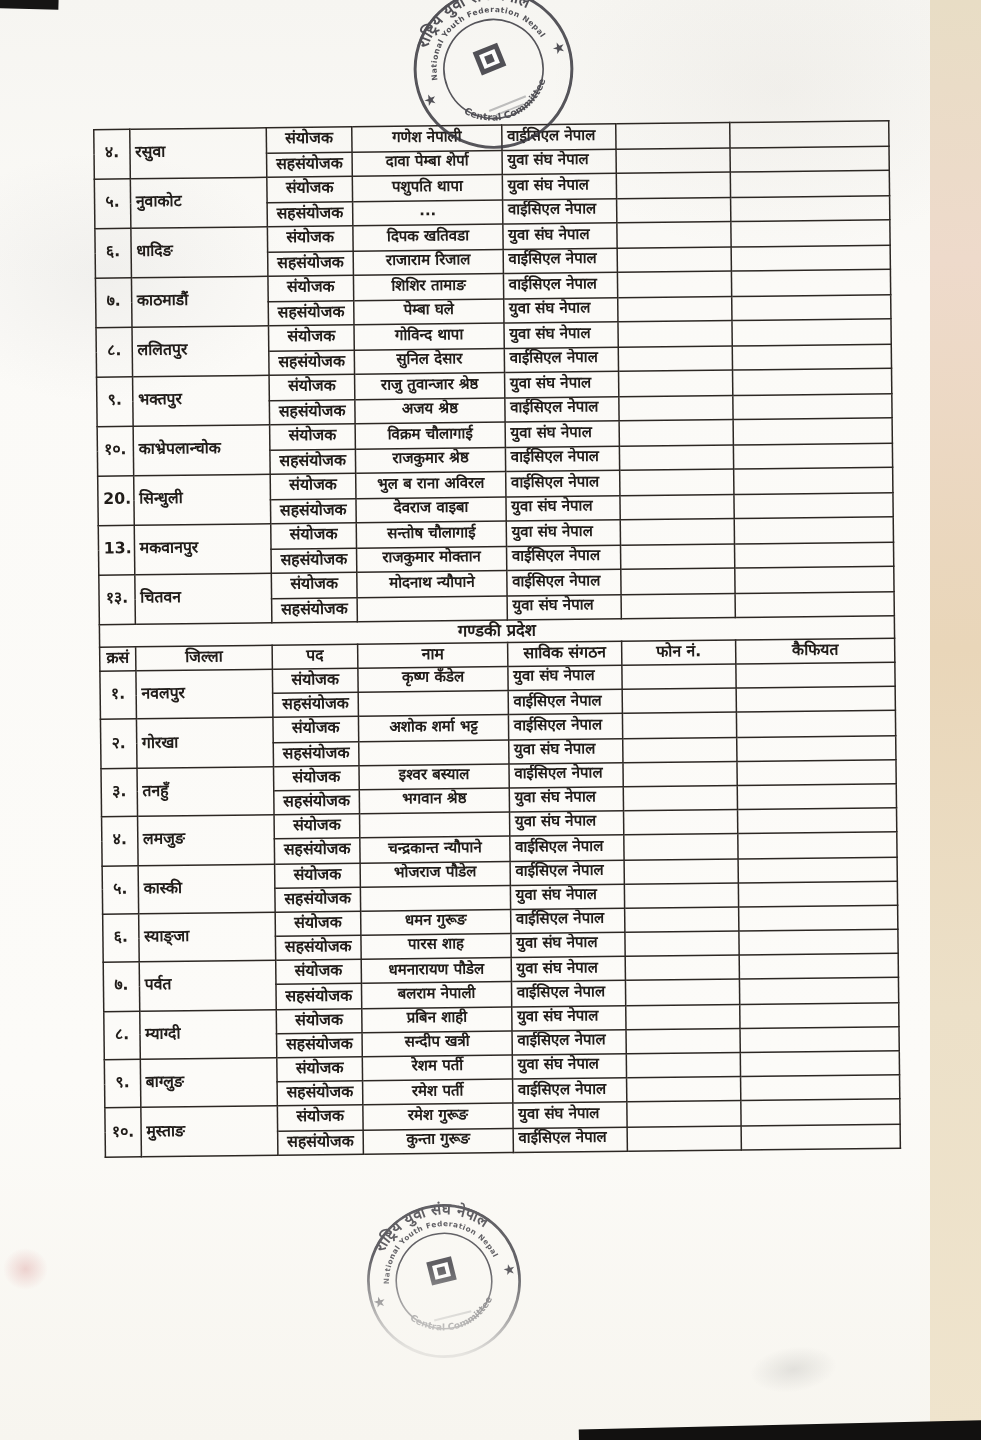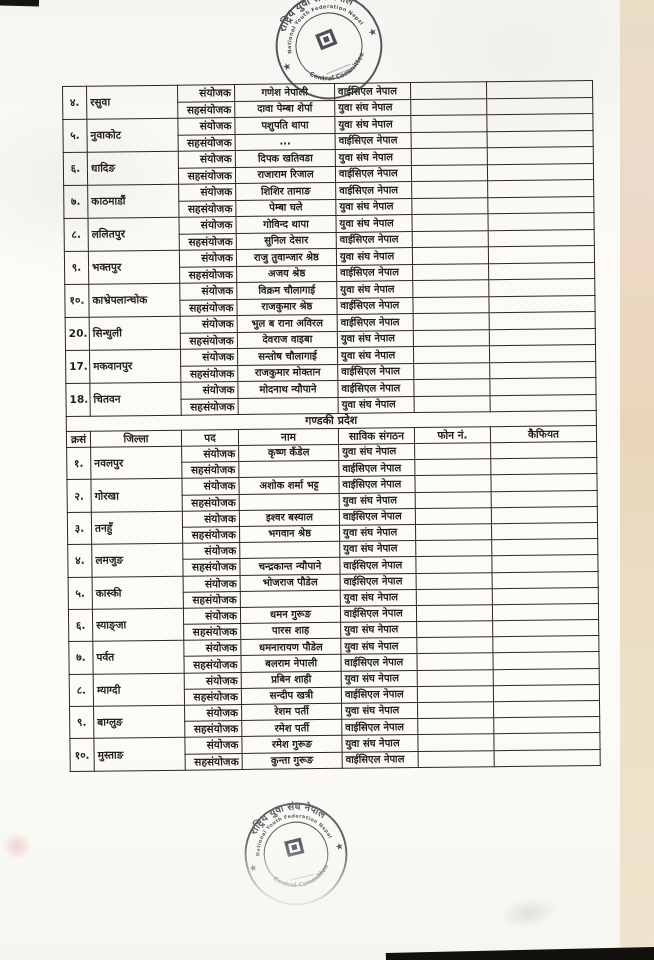--- a/index.html
+++ b/index.html
@@ -48,21 +48,21 @@
   .tbl td,.tbl th{
     border:1px solid #2c2723;padding:0 3px;overflow:hidden;white-space:nowrap;
     line-height:1.05;
   }
   #part1 tr{height:16.5px;}
   #part2 tr{height:16.2px;}
   tr.sect td{height:14px;text-align:center;font-size:11px;}
   tr.head th{height:15px;text-align:center;font-size:10.5px;}
   .c-sn{text-align:center;}
   .c-dist{text-align:left;padding-left:5px;}
-  .c-post{text-align:right;padding-left:3px;}
+  .c-post{text-align:center;padding-left:3px;}
   .c-name{text-align:center;font-size:10px;}
   .c-org{text-align:left;padding-left:4px;font-size:10px;}
   
   .stamp{position:absolute;}
   .stamp-top{left:274px;top:-9px;width:110px;height:110px;transform:rotate(-22deg);opacity:.85;}
   .stamp-bottom{
     left:243px;top:801px;width:106px;height:106px;transform:rotate(-14deg);opacity:.78;
     -webkit-mask-image:linear-gradient(200deg,#000 42%,rgba(0,0,0,.12) 85%);
     mask-image:linear-gradient(200deg,#000 42%,rgba(0,0,0,.12) 85%);
   }
@@ -219,37 +219,37 @@
             <td class="c-rem"></td>
           </tr>
           <tr>
             <td class="c-post">सहसंयोजक</td>
             <td class="c-name">देवराज वाइबा</td>
             <td class="c-org">युवा संघ नेपाल</td>
             <td class="c-phone"></td>
             <td class="c-rem"></td>
           </tr>
           <tr>
-            <td rowspan="2" class="c-sn">17.</td>
+            <td rowspan="2" class="c-sn">13.</td>
             <td rowspan="2" class="c-dist">मकवानपुर</td>
             <td class="c-post">संयोजक</td>
             <td class="c-name">सन्तोष चौलागाई</td>
             <td class="c-org">युवा संघ नेपाल</td>
             <td class="c-phone"></td>
             <td class="c-rem"></td>
           </tr>
           <tr>
             <td class="c-post">सहसंयोजक</td>
             <td class="c-name">राजकुमार मोक्तान</td>
             <td class="c-org">वाईसिएल नेपाल</td>
             <td class="c-phone"></td>
             <td class="c-rem"></td>
           </tr>
           <tr>
-            <td rowspan="2" class="c-sn">18.</td>
+            <td rowspan="2" class="c-sn">१३.</td>
             <td rowspan="2" class="c-dist">चितवन</td>
             <td class="c-post">संयोजक</td>
             <td class="c-name">मोदनाथ न्यौपाने</td>
             <td class="c-org">वाईसिएल नेपाल</td>
             <td class="c-phone"></td>
             <td class="c-rem"></td>
           </tr>
           <tr>
             <td class="c-post">सहसंयोजक</td>
             <td class="c-name"></td>

